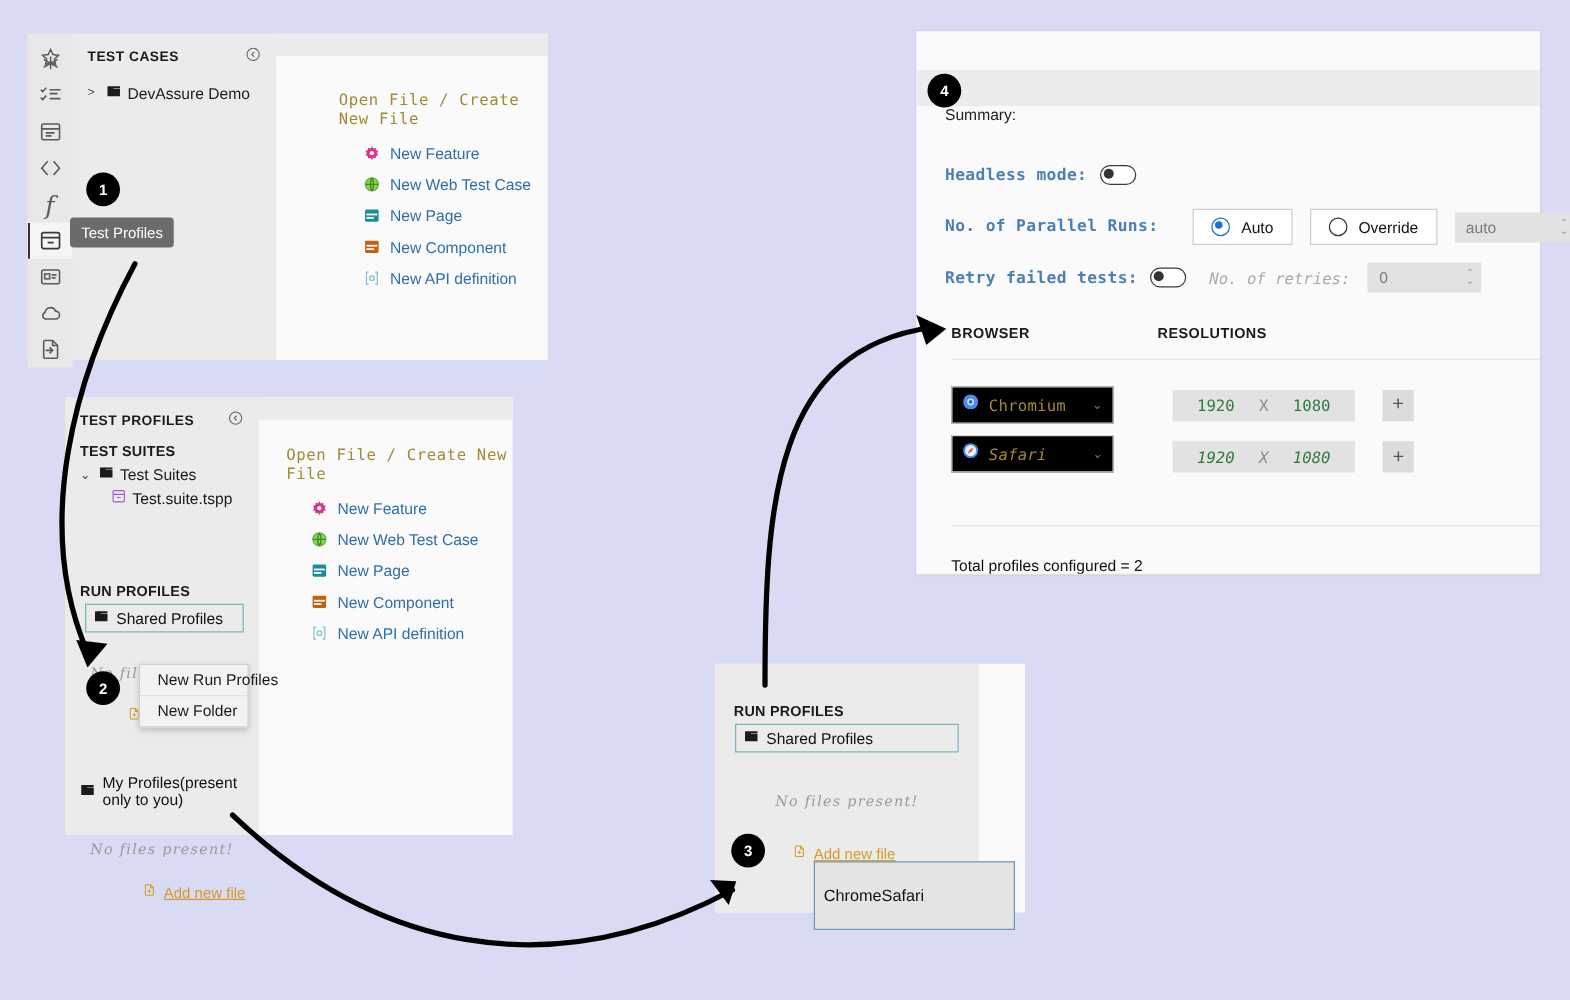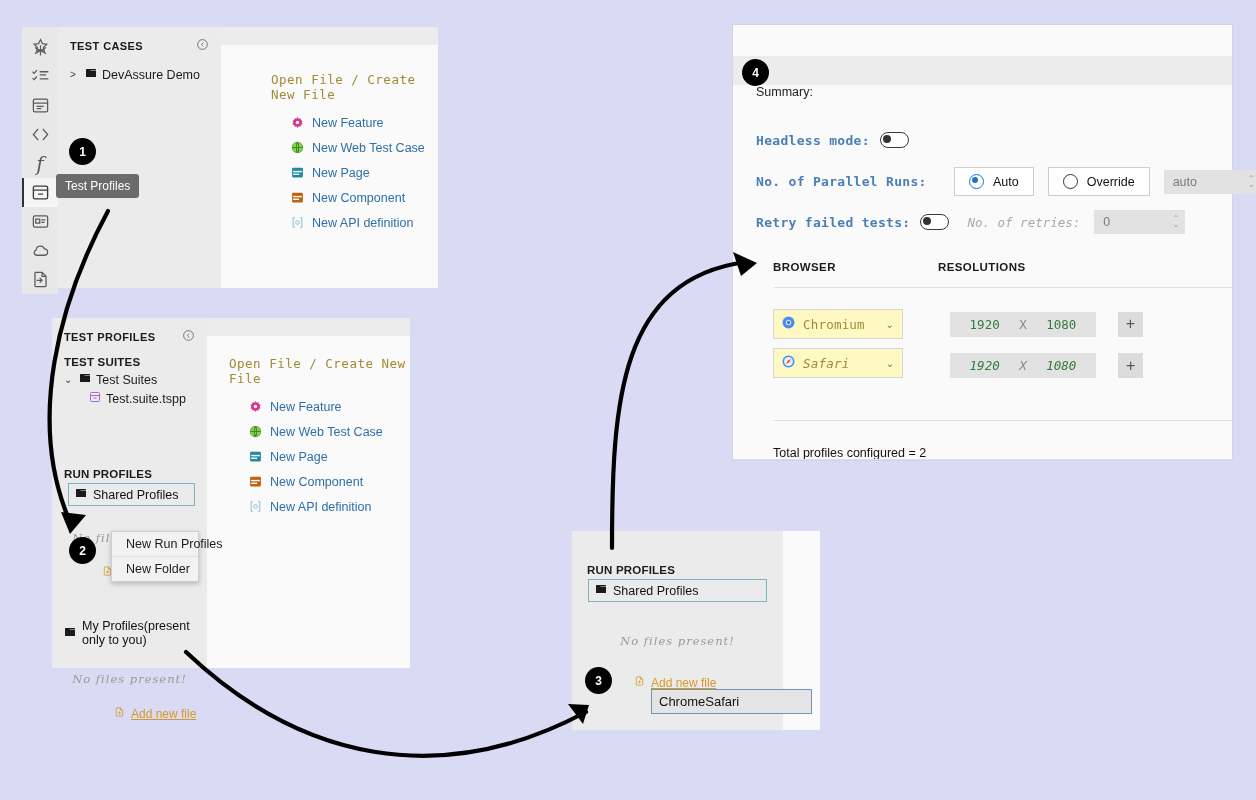--- a/index.html
+++ b/index.html
@@ -51,21 +51,21 @@
     justify-content:center;z-index:40;}
 
   
   .ctxmenu{position:absolute;background:#f2f2f2;border:1px solid #cfcfcf;
     box-shadow:0 2px 5px rgba(0,0,0,.22);z-index:30;}
   .ctxitem{font-size:12.5px;color:#1b1b1b;padding:5px 12px 5px 14px;white-space:nowrap;}
   .ctxitem+.ctxitem{border-top:1px solid #e0e0e0;}
 
   
   .rename{position:absolute;background:#e4e4e4;border:1px solid #6f96bb;
-    font-size:13px;color:#111;padding:4px 7px;z-index:30;}
+    font-size:13px;color:#111;padding:19px 7px;z-index:30;}
 
   
   .p4{left:733px;top:25px;width:499px;height:435px;background:#fafafa;
     box-shadow:0 0 0 1px rgba(0,0,0,.03);}
   .tabbar{height:31px;background:#ececec;position:relative;}
   .tab{position:absolute;left:0;top:0;height:31px;background:#fafafa;display:flex;
     align-items:center;gap:7px;padding:0 10px 0 9px;border-bottom:2px solid #2f7fd1;}
   .tab-name{font-size:13px;color:#111;}
   .tab-ico{width:13px;height:13px;border:1.6px solid #e0a526;border-radius:2px;
     display:flex;align-items:center;justify-content:center;}
@@ -94,21 +94,21 @@
   .radio.on{border-color:#1a73d4;}
   .radio.on::after{content:"";position:absolute;left:2.3px;top:2.3px;width:6px;height:6px;
     border-radius:50%;background:#1a73d4;}
 
   .numfield{background:#e2e2e2;display:flex;align-items:center;justify-content:space-between;
     padding:5px 6px 5px 9px;font-size:12.5px;color:#7a7a7a;}
   .spin{display:flex;flex-direction:column;line-height:6px;color:#9a9a9a;font-size:8px;}
 
   .colhead{font-size:11.5px;font-weight:bold;color:#1b1b1b;letter-spacing:.4px;}
   .hr4{height:1px;background:#e3e3e3;}
-  .bsel{border:1px solid #d6d6d6;background:#fef9c3;display:flex;align-items:center;
+  .bsel{border:1px solid #d6d6d6;background:#000000;display:flex;align-items:center;
     gap:8px;padding:5px 8px;width:130px;box-sizing:border-box;}
   .bsel-name{font-family:"DejaVu Sans Mono",monospace;font-size:12.5px;color:#a08a34;
     flex:1;letter-spacing:.2px;}
   .bsel-chev{color:#777;font-size:10px;}
   .resfield{background:#e2e2e2;width:146px;box-sizing:border-box;padding:5px 0;
     font-family:"DejaVu Sans Mono",monospace;font-size:12.5px;text-align:center;color:#2f7a3e;}
   .resfield .x{color:#8a8a8a;}
   .plusbtn{width:25px;height:25px;background:#dcdcdc;display:flex;align-items:center;
     justify-content:center;font-size:16px;color:#555;}
   .totalline{font-size:12.5px;color:#111;}
@@ -467,21 +467,21 @@
     <span class="lbl-mono-dim" style="margin-left:8px;">No. of retries:</span>
     <span class="numfield" style="width:76px;margin-left:4px;">
       <span>0</span>
       <span class="spin">
           <span>⌃</span>
           <span>⌄</span>
         </span>
     </span>
   </div>
 
-  <div style="position:absolute;left:40px;right:0;top:236px;">
+  <div style="position:absolute;left:28px;right:0;top:236px;">
     <div class="row4">
       <span class="colhead" style="width:165px;">BROWSER</span>
       <span class="colhead">RESOLUTIONS</span>
     </div>
     <div class="hr4" style="margin-top:14px;"></div>
 
     <div class="row4" style="margin-top:21px;align-items:center;">
       <span class="bsel">
         <span>
           <svg width="13" height="13" viewBox="0 0 24 24">

